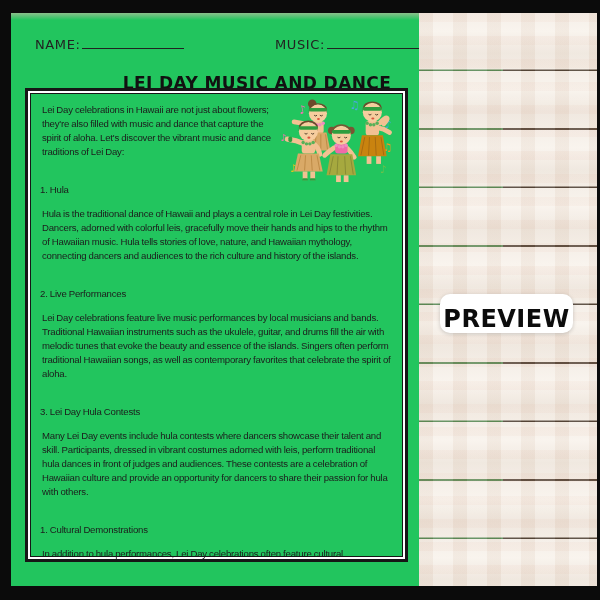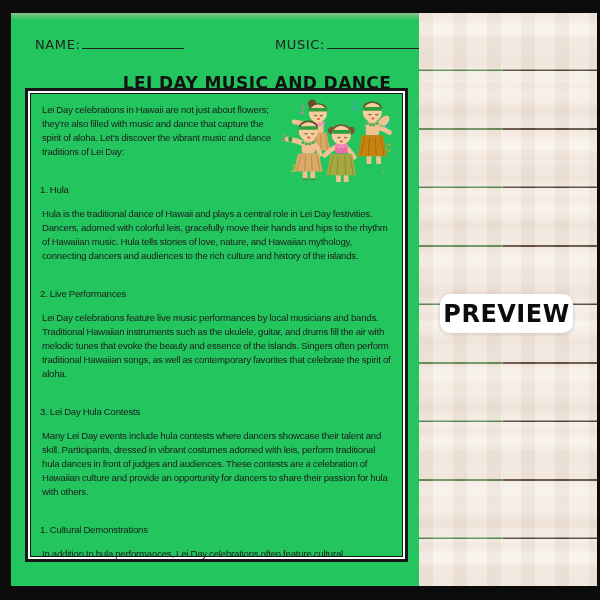--- a/index.html
+++ b/index.html
@@ -62,21 +62,21 @@
     background-image:
       repeating-linear-gradient(90deg, rgba(193,160,138,0.09) 0 14px, rgba(255,255,255,0.14) 14px 34px),
       repeating-linear-gradient(180deg, rgba(226,180,160,0.10) 0 9px, rgba(255,255,255,0) 9px 23px),
       repeating-linear-gradient(180deg,
         #f4ede5 0px, #f8f2eb 18px, #eee5db 40px, #f2eae1 56px,
         rgba(112,88,66,0.6) 57px, rgba(112,88,66,0.6) 58.5px);
   }
   .preview-badge {
     position:absolute; left:21px; top:281px; width:133px; height:39px;
     background:#ffffff; border-radius:10px;
-    display:flex; align-items:center; justify-content:center;
+    display:flex; align-items:flex-end; justify-content:center;
     box-shadow:0 1px 4px rgba(0,0,0,0.18);
   }
   .preview-badge span {
     font-family:"DejaVu Sans", sans-serif; font-weight:800;
     font-size:24px; letter-spacing:0.5px; color:#0c0c0c;
   }
 </style>
 </head>
 <body>
 

